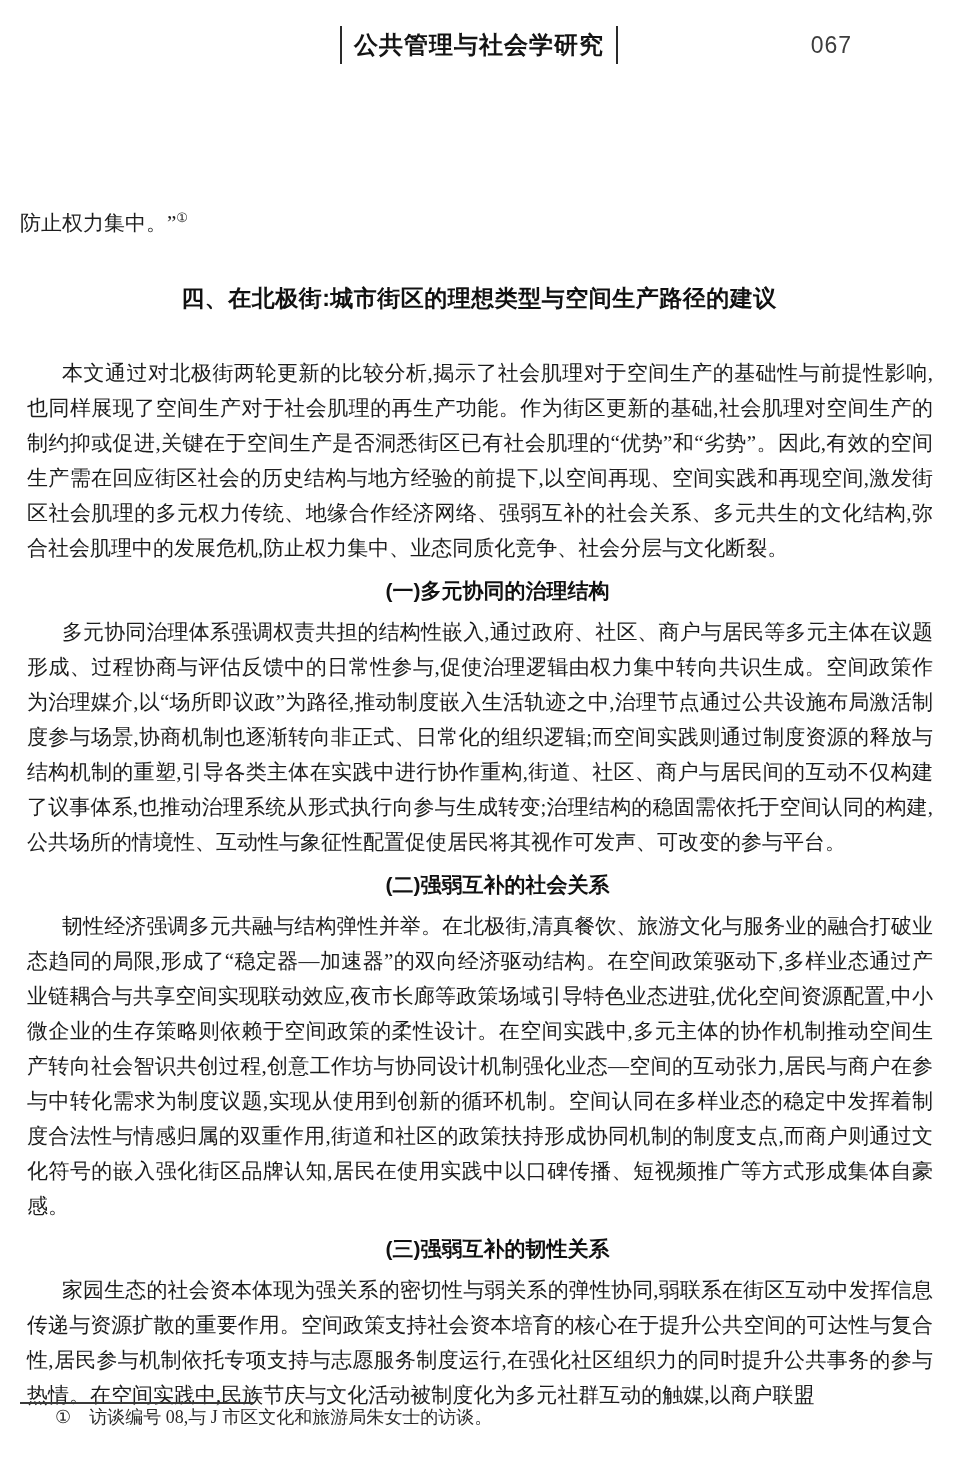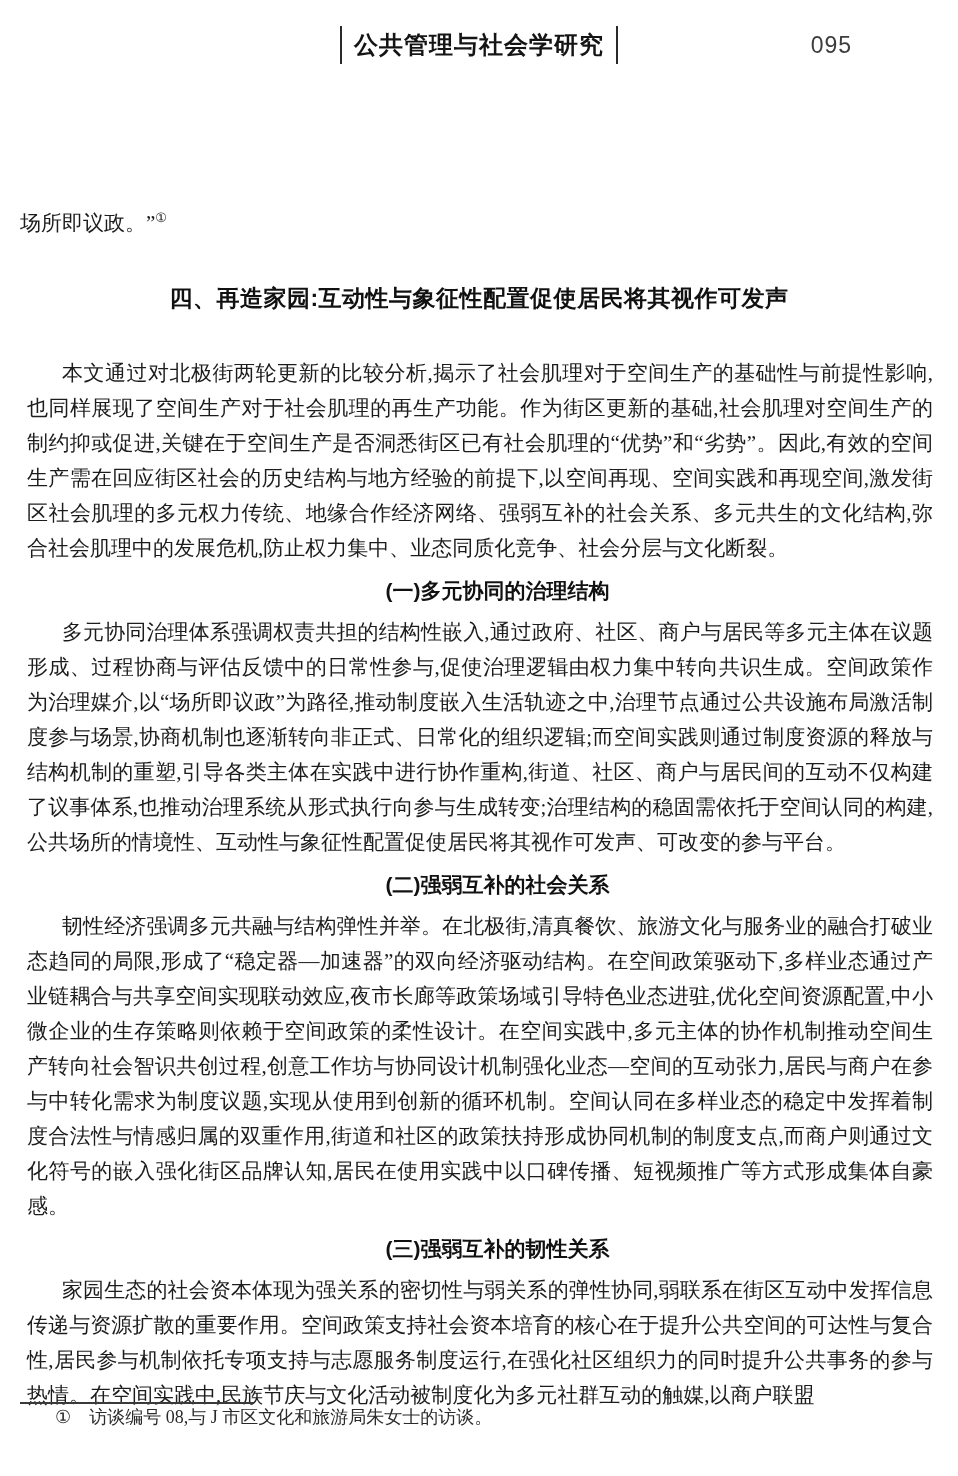--- a/index.html
+++ b/index.html
@@ -125,26 +125,26 @@
     margin-right: 18px;
   }
 </style>
 </head>
 <body>
 
 <div class="page">
 
   <div class="running-head">
     <div class="journal-title">公共管理与社会学研究</div>
-    <div class="page-number">095</div>
+    <div class="page-number">067</div>
   </div>
 
-  <p class="leading-fragment"><span>场所即议政。”</span><sup>①</sup></p>
+  <p class="leading-fragment"><span>防止权力集中。”</span><sup>①</sup></p>
 
-  <h2 class="section-heading">四、再造家园:互动性与象征性配置促使居民将其视作可发声</h2>
+  <h2 class="section-heading">四、在北极街:城市街区的理想类型与空间生产路径的建议</h2>
 
   <div class="article-body">
 
     <p class="para">本文通过对北极街两轮更新的比较分析,揭示了社会肌理对于空间生产的基础性与前提性影响,也同样展现了空间生产对于社会肌理的再生产功能。作为街区更新的基础,社会肌理对空间生产的制约抑或促进,关键在于空间生产是否洞悉街区已有社会肌理的“优势”和“劣势”。因此,有效的空间生产需在回应街区社会的历史结构与地方经验的前提下,以空间再现、空间实践和再现空间,激发街区社会肌理的多元权力传统、地缘合作经济网络、强弱互补的社会关系、多元共生的文化结构,弥合社会肌理中的发展危机,防止权力集中、业态同质化竞争、社会分层与文化断裂。</p>
 
     <div>
       <h3 class="subsection-heading">(一)多元协同的治理结构</h3>
       <p class="para">多元协同治理体系强调权责共担的结构性嵌入,通过政府、社区、商户与居民等多元主体在议题形成、过程协商与评估反馈中的日常性参与,促使治理逻辑由权力集中转向共识生成。空间政策作为治理媒介,以“场所即议政”为路径,推动制度嵌入生活轨迹之中,治理节点通过公共设施布局激活制度参与场景,协商机制也逐渐转向非正式、日常化的组织逻辑;而空间实践则通过制度资源的释放与结构机制的重塑,引导各类主体在实践中进行协作重构,街道、社区、商户与居民间的互动不仅构建了议事体系,也推动治理系统从形式执行向参与生成转变;治理结构的稳固需依托于空间认同的构建,公共场所的情境性、互动性与象征性配置促使居民将其视作可发声、可改变的参与平台。</p>
     </div>
 

